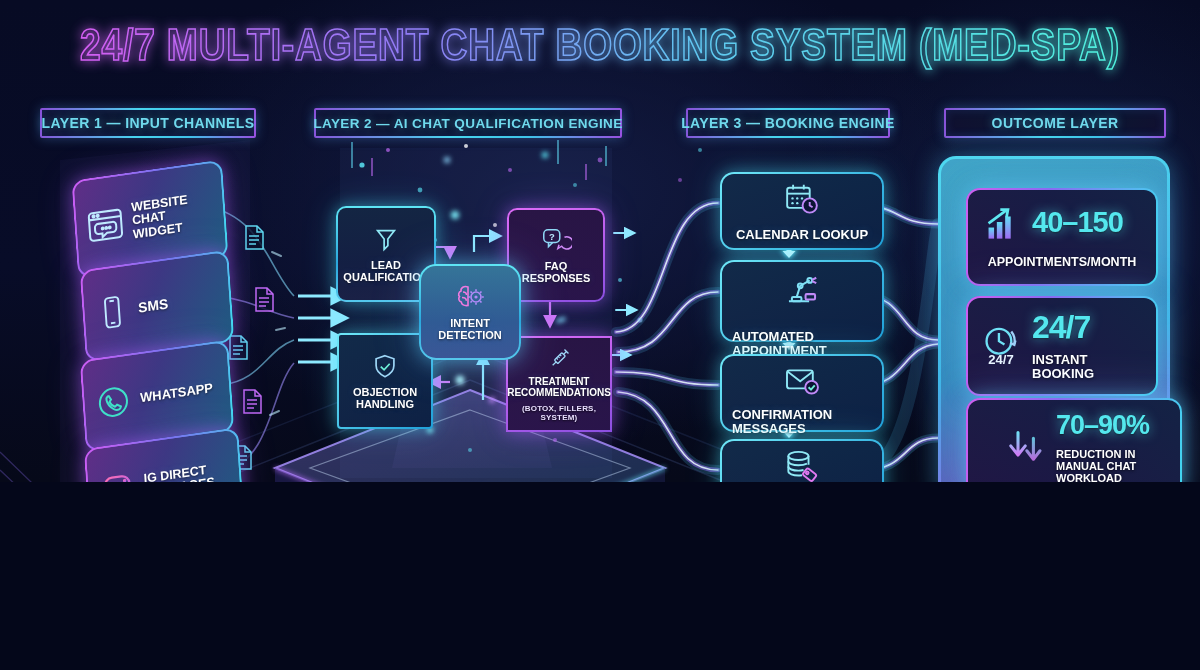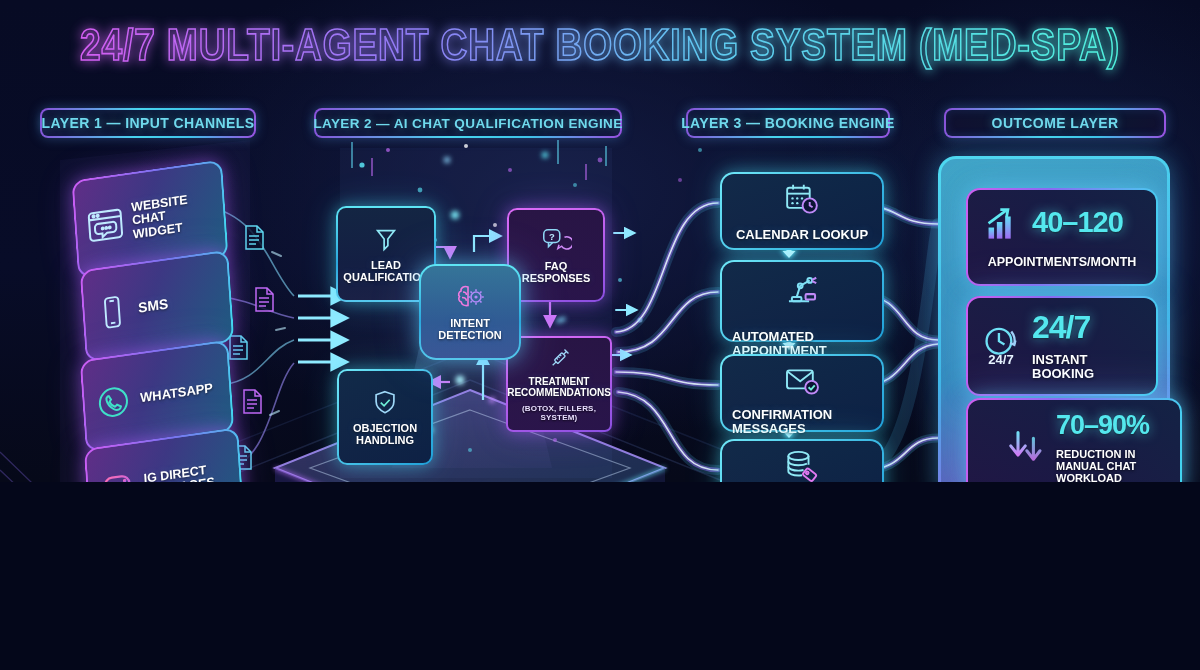--- a/index.html
+++ b/index.html
@@ -6,21 +6,21 @@
   #canvas{position:relative;width:1200px;height:482px;overflow:hidden;
     background:
       radial-gradient(ellipse 700px 420px at 46% 40%, #131b42 0%, rgba(19,27,66,0) 60%),
       radial-gradient(ellipse 420px 380px at 88% 45%, #101a3e 0%, rgba(16,26,62,0) 65%),
       linear-gradient(180deg,#070b24 0%, #080c28 55%, #060919 100%);
     font-family:"Liberation Sans", sans-serif;}
   #bg{position:absolute;left:0;top:0;z-index:0;}
   #title-svg{position:absolute;left:0;top:4px;z-index:2;}
 
   .hdr{position:absolute;z-index:3;height:26px;display:flex;align-items:center;justify-content:center;
-    border:2px solid transparent;border-radius:8px;
+    border:2px solid transparent;border-radius:2px;
     background:linear-gradient(180deg,rgba(8,13,38,.95),rgba(10,12,40,.95)) padding-box,
                linear-gradient(100deg,#8a4fd8 0%,#49d7ee 45%,#3fc4e8 70%,#9a4fe0 100%) border-box;
     color:#6fd9ec;font-weight:700;font-size:14px;letter-spacing:.4px;text-transform:uppercase;
     font-stretch:condensed;white-space:nowrap;
     text-shadow:0 0 8px rgba(80,200,240,.55);
     box-shadow:0 0 12px rgba(90,160,240,.35), inset 0 0 10px rgba(60,120,220,.18);}
 
   .gb{position:absolute;z-index:3;border:2px solid transparent;border-radius:12px;
     --fill:linear-gradient(180deg,rgba(13,21,52,.92),rgba(20,15,52,.9));
     --edge:linear-gradient(115deg,#c95ef5 5%,#7a72f0 45%,#43d8f0 95%);
@@ -440,31 +440,31 @@
       <g stroke="#b08af8">
         <circle cx="23" cy="14" r="5"></circle>
             <circle cx="23" cy="14" r="1.6" fill="#b08af8" stroke="none"></circle>
         <path d="M23,6.2 v2 M23,19.8 v2 M15.2,14 h2 M28.8,14 h2 M17.5,8.5 l1.4,1.4 M27.1,18.1 l1.4,1.4 M28.5,8.5 l-1.4,1.4 M18.9,18.1 l-1.4,1.4"></path>
       </g>
     </svg>
       </span>
   <span class="lbl">INTENT DETECTION</span>
 </div>
 
-<div class="gb edge-cyan2 glow-c l2box" style="left:337px;top:333px;width:84px;height:80px;border-radius:10px;margin-top:36px;">
+<div class="gb edge-cyan2 glow-c l2box" style="left:337px;top:333px;width:84px;height:80px;border-radius:4px;">
   <span class="icon">
     <svg width="30" height="30" viewBox="0 0 32 32" fill="none" stroke="#9fd8f8" stroke-width="1.8">
       <path d="M16,4 l9.5,3.2 v7.3 c0,6 -4.2,9.5 -9.5,11.8 c-5.3,-2.3 -9.5,-5.8 -9.5,-11.8 v-7.3 z"></path>
       <polyline points="11.5,15.5 15,19 21,12.5" stroke="#6ff0d8"></polyline>
     </svg>
       </span>
   <span class="lbl">OBJECTION HANDLING</span>
 </div>
 
-<div class="gb edge-purple glow-p l2box" style="left:506px;top:336px;width:94px;height:80px;border-radius:7px;">
+<div class="gb edge-purple glow-p l2box" style="left:506px;top:336px;width:94px;height:80px;border-radius:0;">
   <span class="icon">
     <svg width="28" height="26" viewBox="0 0 32 32" fill="none" stroke="#9fd8f8" stroke-width="1.6">
       <g transform="rotate(45 16 16)">
         <rect x="13" y="8" width="6" height="13" rx="1"></rect>
         <line x1="16" y1="21" x2="16" y2="27"></line>
             <line x1="16" y1="3" x2="16" y2="8"></line>
         <line x1="12.5" y1="3" x2="19.5" y2="3"></line>
         <path d="M13,11.5 h2.5 M13,14.5 h2.5 M13,17.5 h2.5"></path>
       </g>
     </svg>
@@ -541,21 +541,21 @@
 <div class="gb edge-omix glow-b obox" style="left:966px;top:188px;width:168px;height:78px;z-index:4;">
   <span class="icon">
     <svg width="42" height="36" viewBox="0 0 26 26" fill="none">
       <rect x="4" y="17" width="4" height="8" fill="url(#barG)"></rect>
           <rect x="10" y="13" width="4" height="12" fill="url(#barG)"></rect>
           <rect x="16" y="9" width="4" height="16" fill="url(#barG)"></rect>
       <path d="M4,14 L17,4.5" stroke="#5fe8f0" stroke-width="2"></path>
       <path d="M12.5,4 l5.5,0 l-1,5.5" stroke="#5fe8f0" stroke-width="2"></path>
     </svg>
       </span>
-  <span class="oval" style="font-size:29px;">40–120</span>
+  <span class="oval" style="font-size:29px;">40–150</span>
   <span class="olbl span2" style="font-size:12.5px;">APPOINTMENTS/MONTH</span>
 </div>
 
 <div class="gb edge-omix glow-b obox" style="left:966px;top:296px;width:168px;height:80px;z-index:4;">
   <span class="icon" style="grid-row:1 / span 2;">
     <svg width="44" height="44" viewBox="0 0 30 32" fill="none" stroke="#6fe0f5" stroke-width="1.7">
       <circle cx="13.5" cy="12.5" r="9"></circle>
       <path d="M13.5,6.5 v6 l4,2.4"></path>
       <path d="M22.5,5.5 a11,11 0 0 1 2.2,9" stroke="#9fd0f8"></path>
       <path d="M25.5,12 l-.8,3.2 l-3,-1.4" stroke="#9fd0f8"></path>

